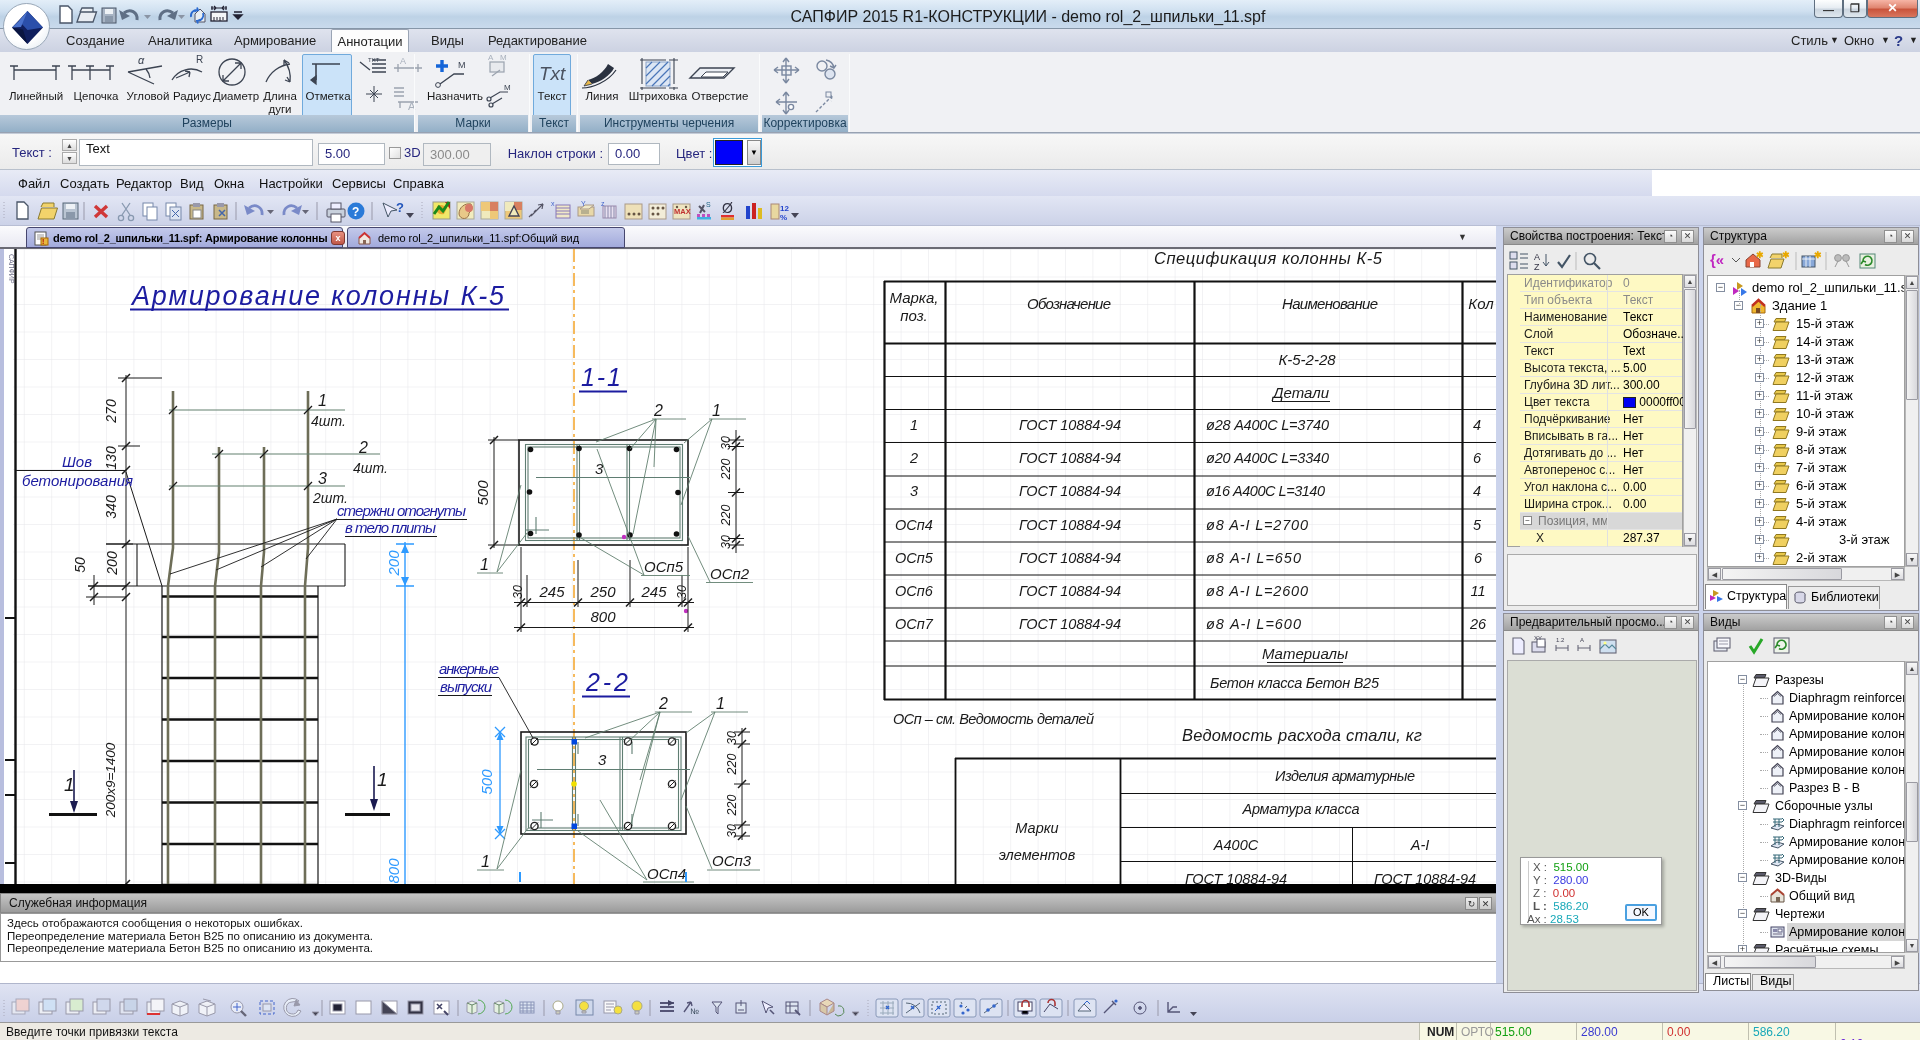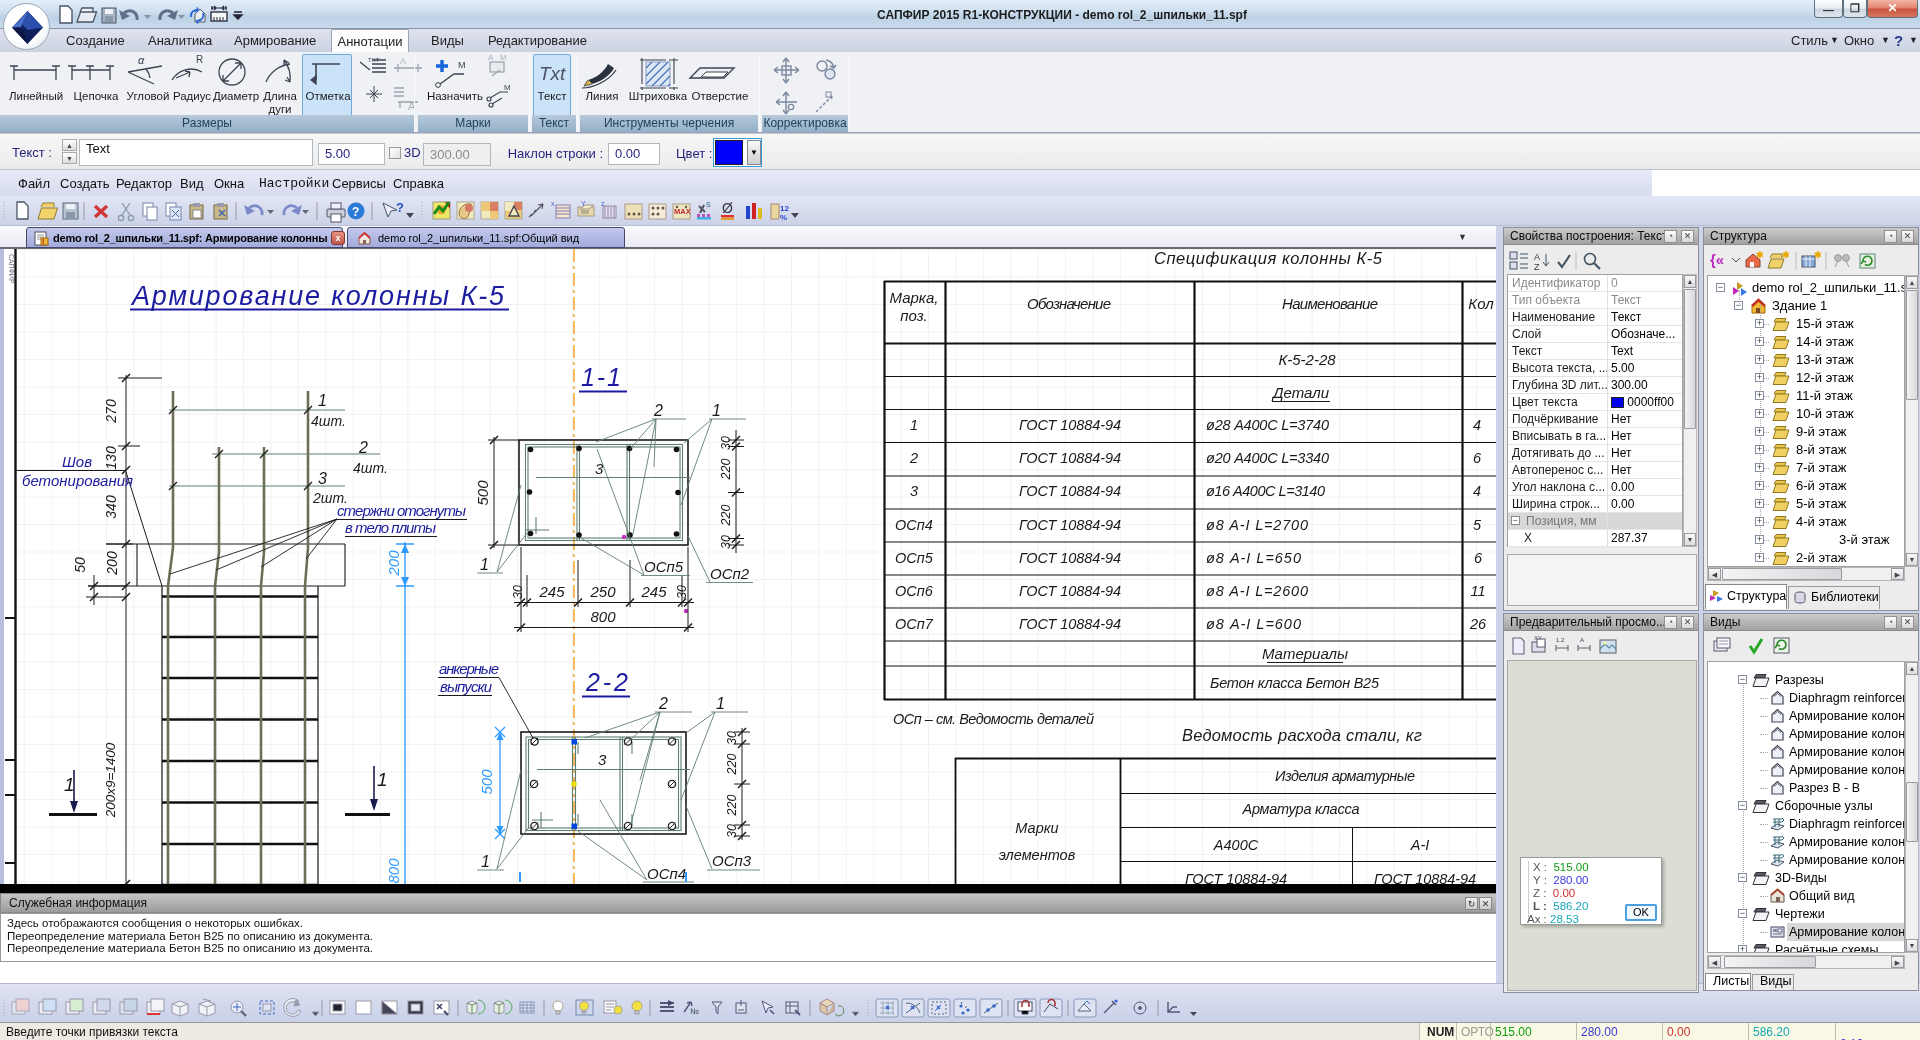--- a/index.html
+++ b/index.html
@@ -1,19 +1,19 @@
 <!DOCTYPE html>
 <html><head><meta charset="utf-8">
 <style>
 *{margin:0;padding:0;box-sizing:border-box;}
 html,body{width:1920px;height:1040px;overflow:hidden;font-family:"Liberation Sans",sans-serif;}
 .abs{position:absolute;}
 
 #titlebar{left:0;top:0;width:1920px;height:29px;background:linear-gradient(180deg,#e3eef8 0%,#cfe0f0 40%,#bdd2e6 60%,#c9daec 100%);border-bottom:1px solid #8696a8;}
-#titlebar .wtitle{position:absolute;left:960px;top:8px;transform:translateX(-50%);font-size:12px;font-weight:bold;color:#1c1c1c;white-space:nowrap;margin-left:34px;}
+#titlebar .wtitle{position:absolute;left:960px;top:8px;transform:translateX(-50%);font-size:16px;font-weight:normal;color:#1c1c1c;white-space:nowrap;}
 .winbtn{position:absolute;top:0;height:18px;border:1px solid #5f6f80;border-top:none;border-radius:0 0 4px 4px;background:linear-gradient(180deg,#fdfefe 0%,#e7edf3 45%,#ccd6e0 55%,#dfe7ee 100%);}
 .winbtn.close{background:linear-gradient(180deg,#f6b5a6 0%,#e08671 45%,#c9543c 55%,#d9775f 100%);}
 .winbtn span{position:absolute;left:50%;top:45%;transform:translate(-50%,-50%);font-size:11px;font-weight:bold;color:#333;}
 .winbtn.close span{color:#fff;font-size:12px;}
 
 #logo{left:3px;top:3px;width:47px;height:47px;border-radius:50%;background:radial-gradient(circle at 40% 35%,#ffffff 55%,#dde6ee 100%);border:1px solid #9aa8b8;z-index:30;}
 #logo svg{position:absolute;left:5px;top:5px;}
 
 #tabsrow{left:0;top:29px;width:1920px;height:23px;background:linear-gradient(180deg,#dfe3ee,#ccd2e2);}
 .rtab{position:absolute;top:0;height:23px;line-height:23px;font-size:13px;color:#222;text-align:center;}
@@ -42,21 +42,21 @@
 #svchdr{position:absolute;left:0px;top:9px;width:1497px;height:20px;background:linear-gradient(180deg,#c6c6c6,#9b9b9b);border:1px solid #888;color:#111;font-size:12px;line-height:19px;padding-left:8px;}
 #svcbody{position:absolute;left:0px;top:29px;width:1497px;height:49px;background:#fff;border:1px solid #999;font-size:11.5px;color:#111;padding:2px 0 0 6px;line-height:11.5px;}
 #svctabs{position:absolute;left:0px;top:78px;width:1497px;height:21px;background:#ececec;border-bottom:1px solid #cfcfcf;}
 .stab{position:absolute;top:0;height:18px;font-size:12px;color:#111;line-height:17px;}
 
 #rightbg{left:1496px;top:226px;width:424px;height:796px;background:#ccd4ec;}
 .panel{position:absolute;background:#ececec;border:1px solid #8e8e96;z-index:5;}
 .phdr{position:absolute;left:0;top:0;right:0;height:17px;background:linear-gradient(180deg,#cbcbcb,#a2a2a2);border-bottom:1px solid #8a8a8a;font-size:12px;color:#0a0a0a;line-height:16px;padding-left:6px;white-space:nowrap;overflow:hidden;}
 .pbtn{position:absolute;top:2px;width:13px;height:13px;background:linear-gradient(180deg,#fdfdfd,#d8d8d8);border:1px solid #909090;font-size:9px;line-height:11px;text-align:center;color:#444;}
 
-.pgrid{position:absolute;background:#ffffff;border:1px solid #a0a0a0;font-size:12px;}
+.pgrid{position:absolute;background:#fef9c3;border:1px solid #a0a0a0;font-size:12px;padding-left:12px;}
 .prow{position:relative;height:17px;border-bottom:1px solid #e4e4e4;line-height:16px;white-space:nowrap;}
 .prow .k{position:absolute;left:4px;top:0;color:#1a1a1a;}
 .prow .v{position:absolute;left:103px;top:0;color:#000;}
 .prow.gray .k,.prow.gray .v{color:#8a8a8a;}
 
 .tree{position:absolute;background:#fff;border:1px solid #a0a0a0;font-size:13px;color:#000;overflow:hidden;}
 .trow{position:absolute;height:18px;line-height:18px;white-space:nowrap;}
 .pm{position:absolute;width:9px;height:9px;border:1px solid #848ea0;background:#fff;font-size:9px;line-height:7px;text-align:center;color:#333;}
 
 .sb{position:absolute;background:#f0f0f0;border:1px solid #b8b8b8;}
@@ -269,21 +269,21 @@
     <div class="abs" style="left:33px;top:1px;width:14px;height:25px;background:linear-gradient(180deg,#f8f8f8,#cfcfcf);border:1px solid #888;font-size:8px;text-align:center;line-height:24px;">▼</div>
   </div>
 </div>
 
 <div id="menubar" class="abs">
   <span style="left:18px;">Файл</span>
     <span style="left:60px;">Создать</span>
     <span style="left:116px;">Редактор</span>
   <span style="left:180px;">Вид</span>
     <span style="left:214px;">Окна</span>
-    <span style="left:259px;font-family:Liberation Mono, monospace;">Настройки</span>
+    <span style="left:259px;">Настройки</span>
   <span style="left:332px;">Сервисы</span>
     <span style="left:393px;">Справка</span>
 </div>
 
 <div id="toolbar1" class="abs">
   <svg class="abs" style="left:0;top:2px" width="820" height="27" viewBox="0 0 820 27">
     <path d="M4 4 v18" stroke="#aab" stroke-dasharray="1 2"></path>
     <path d="M17 4 h7 l4 4 v13 h-11z" fill="#fff" stroke="#4a5668" stroke-width="1.3"></path>
     <path d="M41 9 l2-4 h11 v4 M38 21 l3.5-11 h16 l-3.5 11z" fill="#f2d36b" stroke="#8a7a30"></path>
     <g>

